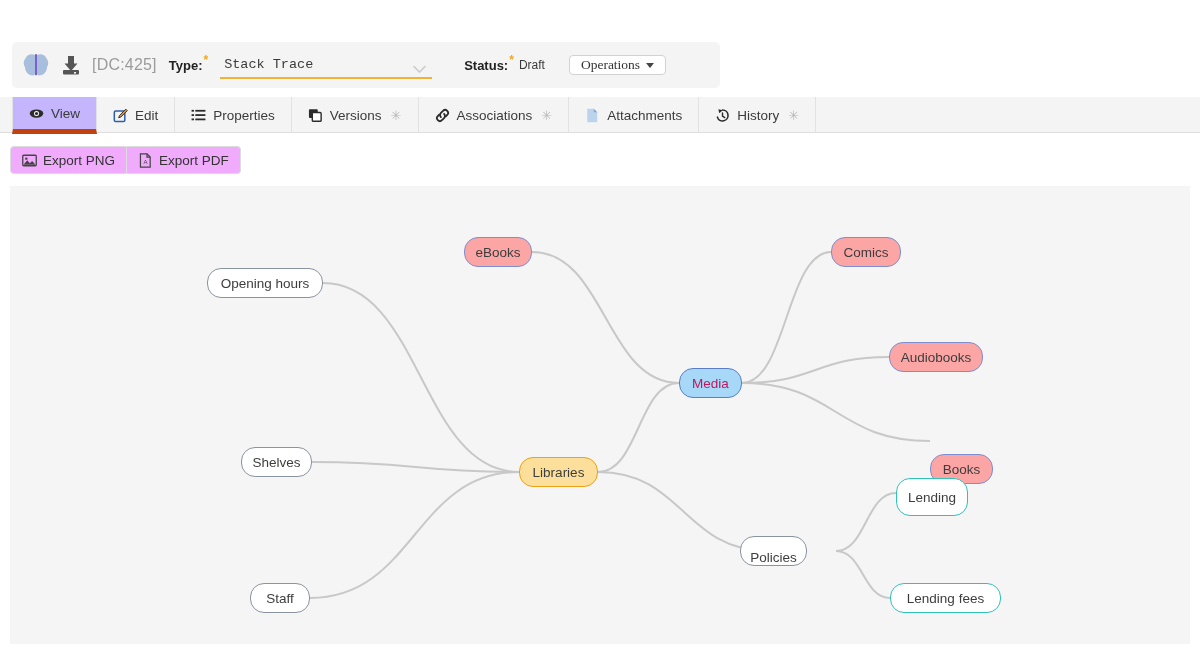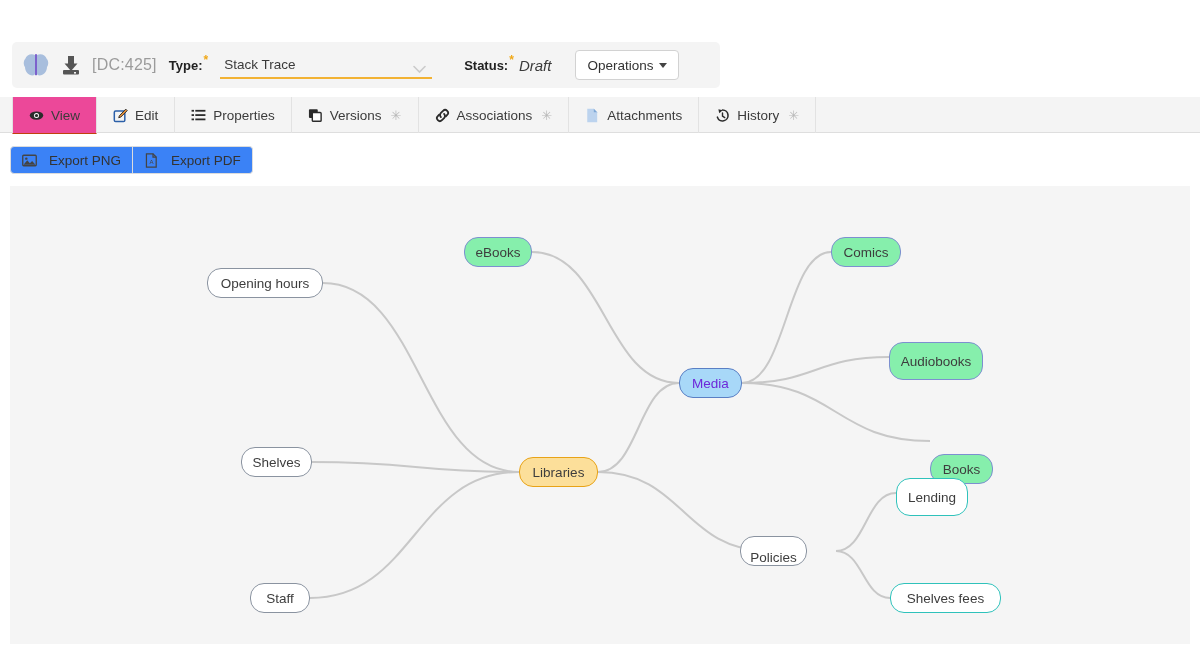--- a/index.html
+++ b/index.html
@@ -36,58 +36,58 @@
     white-space:nowrap;margin-right:2px;
   }
   .field-label{font-size:13px;font-weight:700;color:#222;white-space:nowrap;}
   .req-star{color:#f0a818;font-size:12px;vertical-align:super;line-height:0;margin-left:1px;}
   .type-field{
     position:relative;width:212px;height:26px;
     display:flex;align-items:center;justify-content:space-between;
     border-bottom:2px solid #f2b233;
     margin-left:2px;
   }
-  .type-value{font-size:13.5px;color:#3a3a3a;padding-left:4px;}
+  .type-value{font-size:13.5px;color:#3a3a3a;padding-left:4px;font-family:Liberation Mono, monospace;}
   .chev{width:13px;height:9px;margin-right:6px;opacity:.45;}
   .status-wrap{display:flex;align-items:center;gap:5px;margin-left:22px;}
-  .status-value{font-size:15px;color:#3a3a3a;font-style:italic;}
+  .status-value{font-size:12px;color:#3a3a3a;}
   .ops-btn{
     margin-left:14px;
-    height:30px;padding:0 11px;
+    height:20px;padding:0 11px;
     background:#fff;border:1px solid #d2d2d2;border-radius:4px;
     font-size:13.5px;color:#333;
     display:flex;align-items:center;gap:6px;
-    cursor:pointer;white-space:nowrap;
+    cursor:pointer;white-space:nowrap;font-family:Liberation Serif, serif;
   }
   .caret{width:0;height:0;border-left:4px solid transparent;border-right:4px solid transparent;border-top:5px solid #444;}
   .tabs-bg-clip{
     position:absolute;left:0;top:97px;width:1200px;height:36px;
     background:#f4f4f4;border-bottom:1px solid #dedede;box-sizing:border-box;
   }
   .tabrow{position:absolute;left:12px;top:97px;height:36px;display:flex;}
   .tab{
     display:flex;align-items:center;gap:7px;
     padding:0 16px;
     font-size:13.5px;color:#3b3b3b;
     border-right:1px solid #e2e2e2;
     cursor:pointer;white-space:nowrap;
     box-sizing:border-box;height:36px;
   }
   .tab:first-child{border-left:1px solid #e2e2e2;}
-  .tab.active{background:#ec4899;border-bottom:1px solid #c2410c;position:relative;top:0;height:37px;}
+  .tab.active{background:#c4b5fd;border-bottom:5px solid #c2410c;position:relative;top:0;height:37px;}
   .tab .ico{width:15px;height:15px;display:inline-block;flex:0 0 auto;}
   .ast{color:#b9b9b9;font-size:13px;margin-left:2px;line-height:1;}
 
   
   .exportbar{position:absolute;left:10px;top:146px;display:flex;}
   .exp-btn{
     height:28px;padding:0 11px;
-    background:#3b82f6;border:1px solid #dcdcdc;
+    background:#f0abfc;border:1px solid #dcdcdc;
     font-size:13.5px;color:#333;
-    display:flex;align-items:center;gap:12px;cursor:pointer;white-space:nowrap;
+    display:flex;align-items:center;gap:6px;cursor:pointer;white-space:nowrap;
   }
   .exp-btn:first-child{border-radius:4px 0 0 4px;}
   .exp-btn:last-child{border-radius:0 4px 4px 0;border-left:none;}
   .exp-ico{width:15px;height:15px;flex:0 0 auto;}
 
   
   .canvas{
     position:absolute;left:10px;top:186px;
     width:1180px;height:458px;
     background:#f5f5f5;
@@ -98,22 +98,22 @@
   .node{
     position:absolute;
     display:flex;align-items:center;justify-content:center;
     box-sizing:border-box;
     border-radius:14px;
     font-size:13.5px;
     white-space:nowrap;
     cursor:pointer;
   }
   .node.root{background:#fcdf9a;border:1.6px solid #e8a317;color:#3d3d3d;}
-  .node.branch-blue{background:#a8d8f8;border:1.6px solid #5a7fc4;color:#6d28d9;}
-  .node.leaf-blue{background:#86efac;border:1.4px solid #7d8fd0;color:#3d3d3d;}
+  .node.branch-blue{background:#a8d8f8;border:1.6px solid #5a7fc4;color:#be185d;}
+  .node.leaf-blue{background:#fca5a5;border:1.4px solid #7d8fd0;color:#3d3d3d;}
   .node.leaf-teal{background:#ffffff;border:1.4px solid #2fc2bb;color:#3d3d3d;}
   .node.leaf-gray{background:#ffffff;border:1.4px solid #8a93a0;color:#3d3d3d;}
 </style>
 </head>
 <body>
 
 <div class="page">
 
 
   <div class="toolbar">
@@ -275,27 +275,27 @@
       </div>
       <div class="node leaf-gray" style="left: 240px; top: 397px; width: 60px; height: 30px;">
         <span>Staff</span>
       </div>
       <div class="node leaf-blue" style="left: 454px; top: 51px; width: 68px; height: 30px;">
         <span>eBooks</span>
       </div>
       <div class="node leaf-blue" style="left: 821px; top: 51px; width: 70px; height: 30px;">
         <span>Comics</span>
       </div>
-      <div class="node leaf-blue" style="left: 879px; top: 156px; width: 94px; height: 38px;">
+      <div class="node leaf-blue" style="left: 879px; top: 156px; width: 94px; height: 30px;">
         <span>Audiobooks</span>
       </div>
       <div class="node leaf-blue" style="left: 920px; top: 240px; width: 63px; height: 30px; margin-top: 28px;">
         <span>Books</span>
       </div>
       <div class="node leaf-teal" style="left: 886px; top: 292px; width: 72px; height: 38px;">
         <span>Lending</span>
       </div>
       <div class="node leaf-teal" style="left: 880px; top: 397px; width: 111px; height: 30px;">
-        <span>Shelves fees</span>
+        <span>Lending fees</span>
       </div>
     </div>
 
 </div>
 
 </body></html>

